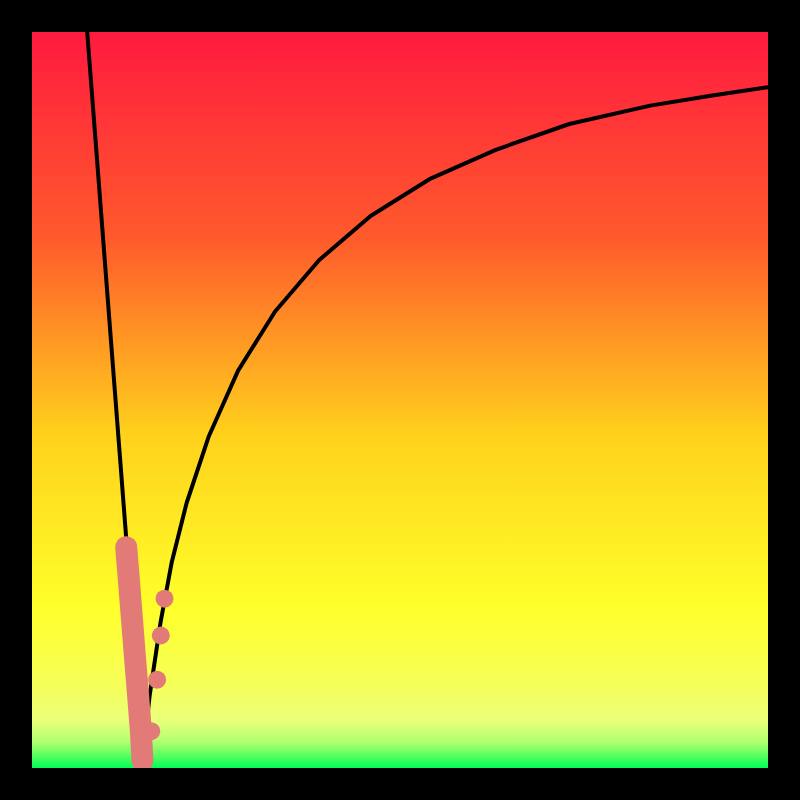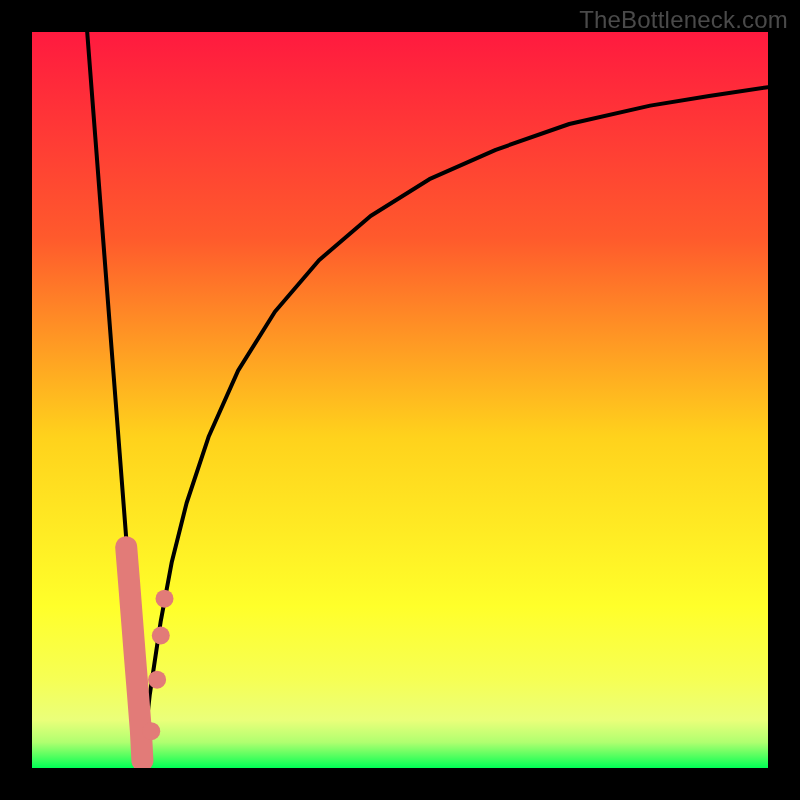--- a/index.html
+++ b/index.html
@@ -37,21 +37,20 @@
     letter-spacing: 0.2px;
     z-index: 10;
   }
   svg { display: block; }
 </style>
 </head>
 <body>
 
 <div class="frame">
 
-  <div class="watermark">TheBottleneck.com</div>
 
   <div class="plot">
     <svg id="chart-svg" width="736" height="736" viewBox="0 0 736 736">
       <defs>
         <linearGradient id="bg-grad" x1="0" y1="0" x2="0" y2="1">
           <stop offset="0%" stop-color="#ff1a3f"></stop>
           <stop offset="28%" stop-color="#ff5a2c"></stop>
           <stop offset="55%" stop-color="#ffd21c"></stop>
           <stop offset="78%" stop-color="#ffff2a"></stop>
           <stop offset="88%" stop-color="#f6ff55"></stop>

